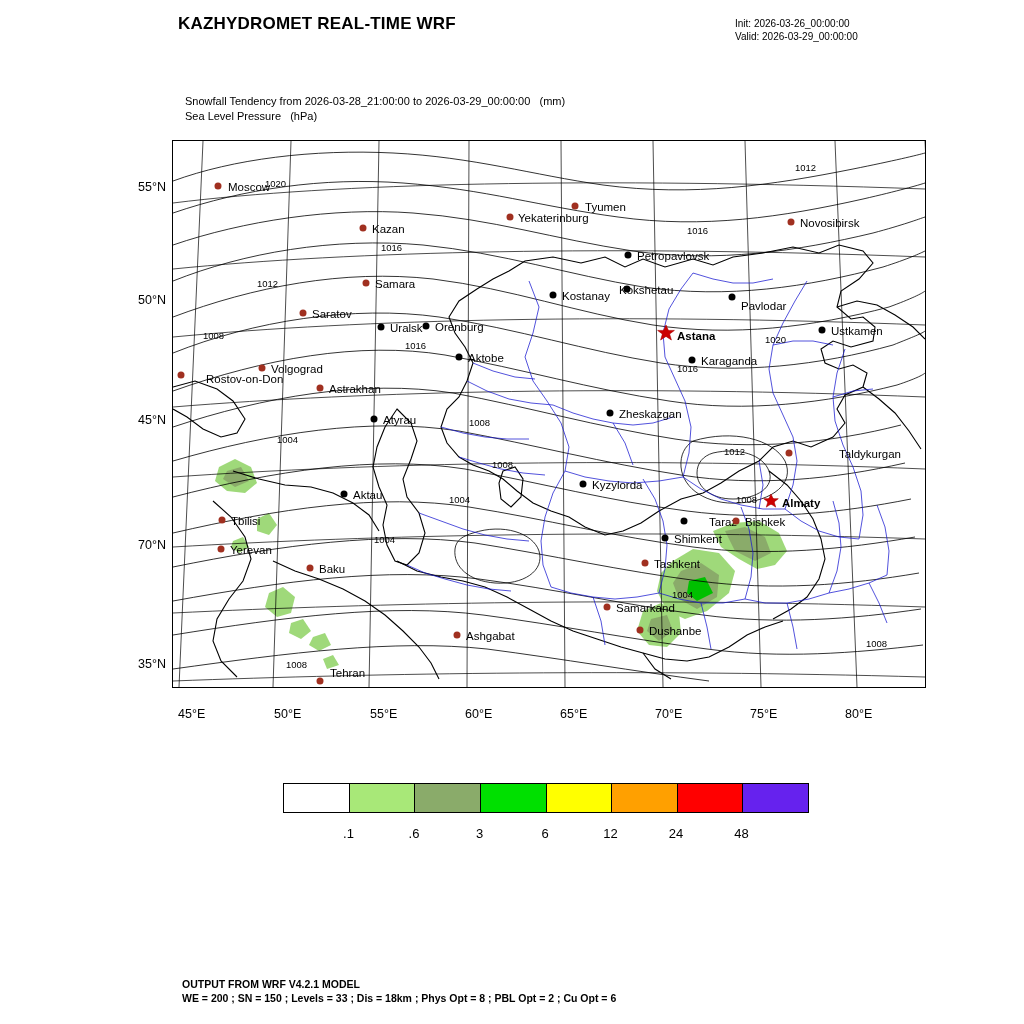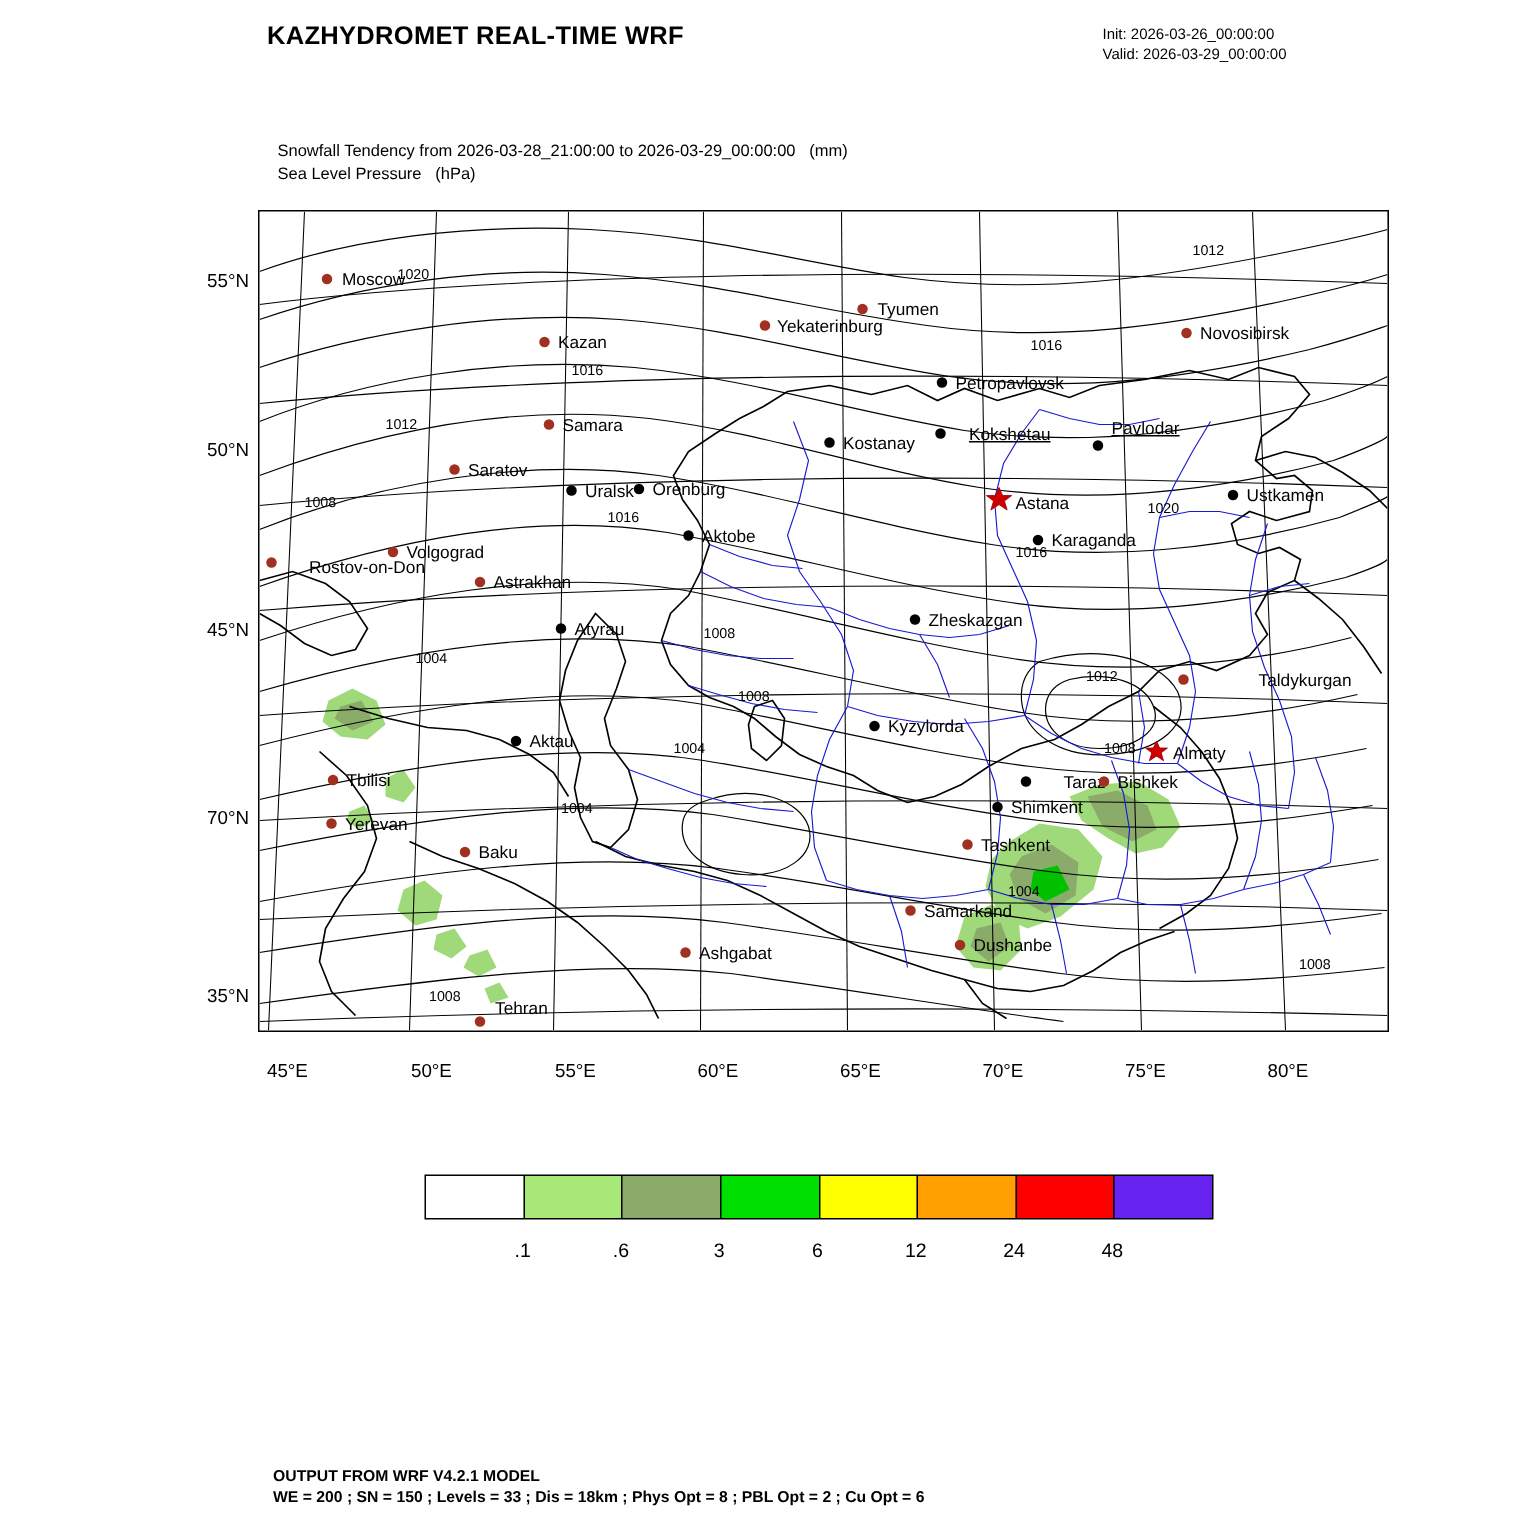--- a/index.html
+++ b/index.html
@@ -90,21 +90,21 @@
     white-space: pre;
   }
 
   
   .city-label {
     position: absolute;
     font-size: 11.5px;
     white-space: nowrap;
     line-height: 11px;
   }
-  .city-label.bold { font-weight: normal; text-align: center; }
+  .city-label.bold { font-weight: bold; text-align: center; }
   .city-dot {
     position: absolute;
     width: 7px; height: 7px;
     border-radius: 50%;
     transform: translate(-50%, -50%);
   }
   .iso-label {
     position: absolute;
     font-size: 9.5px;
     white-space: nowrap;
@@ -268,23 +268,23 @@
       <div class="city-label" style="left: 412px; top: 61px;">Tyumen</div>
       <div class="city-dot" style="left: 618px; top: 81px; background: rgb(160, 48, 32);"></div>
       <div class="city-label" style="left: 627px; top: 77px; text-align: center;">Novosibirsk</div>
       <div class="city-dot" style="left: 455px; top: 114px; background: rgb(0, 0, 0);"></div>
       <div class="city-label" style="left: 464px; top: 110px;">Petropavlovsk</div>
       <div class="city-dot" style="left: 193px; top: 142px; background: rgb(160, 48, 32);"></div>
       <div class="city-label" style="left: 202px; top: 138px;">Samara</div>
       <div class="city-dot" style="left: 380px; top: 154px; background: rgb(0, 0, 0);"></div>
       <div class="city-label" style="left: 389px; top: 150px;">Kostanay</div>
       <div class="city-dot" style="left: 454px; top: 148px; background: rgb(0, 0, 0);"></div>
-      <div class="city-label" style="left: 473px; top: 144px; text-decoration: underline;">Kokshetau</div>
+      <div class="city-label" style="left: 446px; top: 144px;">Kokshetau</div>
       <div class="city-dot" style="left: 559px; top: 156px; background: rgb(0, 0, 0);"></div>
-      <div class="city-label" style="left: 568px; top: 140px; text-decoration: underline;">Pavlodar</div>
+      <div class="city-label" style="left: 568px; top: 160px;">Pavlodar</div>
       <div class="city-dot" style="left: 130px; top: 172px; background: rgb(160, 48, 32);"></div>
       <div class="city-label" style="left: 139px; top: 168px;">Saratov</div>
       <div class="city-dot" style="left: 208px; top: 186px; background: rgb(0, 0, 0);"></div>
       <div class="city-label" style="left: 217px; top: 182px;">Uralsk</div>
       <div class="city-dot" style="left: 253px; top: 185px; background: rgb(0, 0, 0);"></div>
       <div class="city-label" style="left: 262px; top: 181px;">Orenburg</div>
       <div class="city-dot" style="left: 493px; top: 192px; background: rgb(204, 0, 0);"></div>
       <div class="city-label bold" style="left: 504px; top: 190px;">Astana</div>
       <div class="city-dot" style="left: 649px; top: 189px; background: rgb(0, 0, 0);"></div>
       <div class="city-label" style="left: 658px; top: 185px;">Ustkamen</div>

